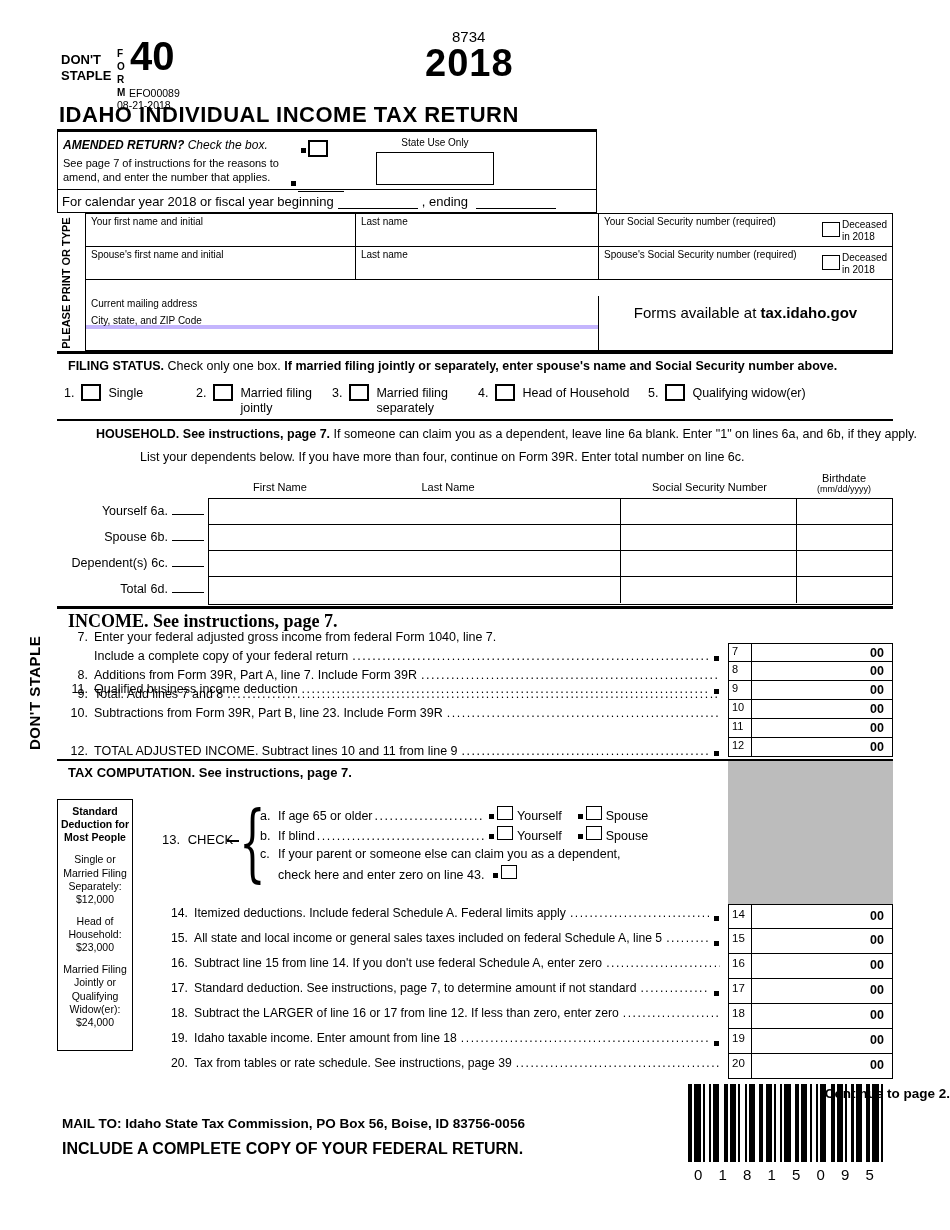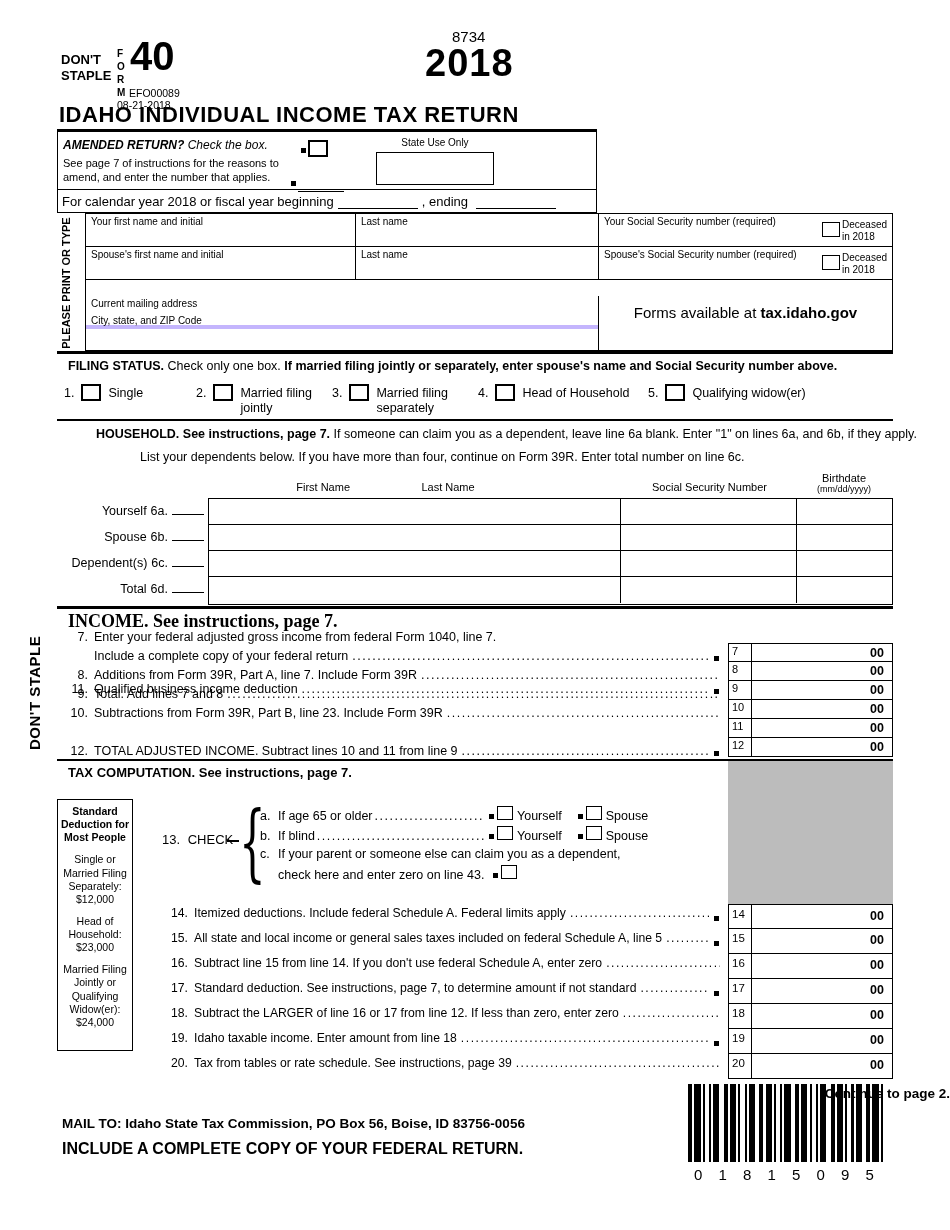--- a/index.html
+++ b/index.html
@@ -80,21 +80,21 @@
   #fs-heading { position:absolute; left:68px; top:359px; font-size:12.5px; }
   .fs-opt { position:absolute; top:384px; display:flex; align-items:flex-start; gap:7px; font-size:12.5px; }
   .fs-num { padding-top:2px; }
   .fs-label { padding-top:2px; line-height:1.2; }
   .fs-opt.wrap .fs-label { max-width:88px; }
 
   
   #hh-heading { position:absolute; left:68px; top:427px; font-size:12.5px;margin-left:28px; }
   #hh-sub { position:absolute; left:140px; top:450px; font-size:12.5px; }
   .hh-colhead { position:absolute; font-size:11px; text-align:center; }
-  #ch-first { left:210px; top:481px; width:140px;text-align:right; }
+  #ch-first { left:210px; top:481px; width:140px; }
   #ch-last  { left:378px; top:481px; width:140px; }
   #ch-ssn   { left:627px; top:481px; width:165px; }
   #ch-bd    { left:798px; top:472px; width:92px; }
   #ch-bdf   { left:798px; top:484px; width:92px; font-size:9px; }
   #dep-table { position:absolute; left:208px; top:498px; width:685px; height:107px; border:1.5px solid #000; }
   .dep-row { display:flex; height:26px; border-bottom:1px solid #000; }
   .dep-row:last-child { border-bottom:none; }
   .dep-name { width:412px; border-right:1px solid #000; }
   .dep-ssn  { width:176px; border-right:1px solid #000; }
   .dep-bd   { flex:1; }

